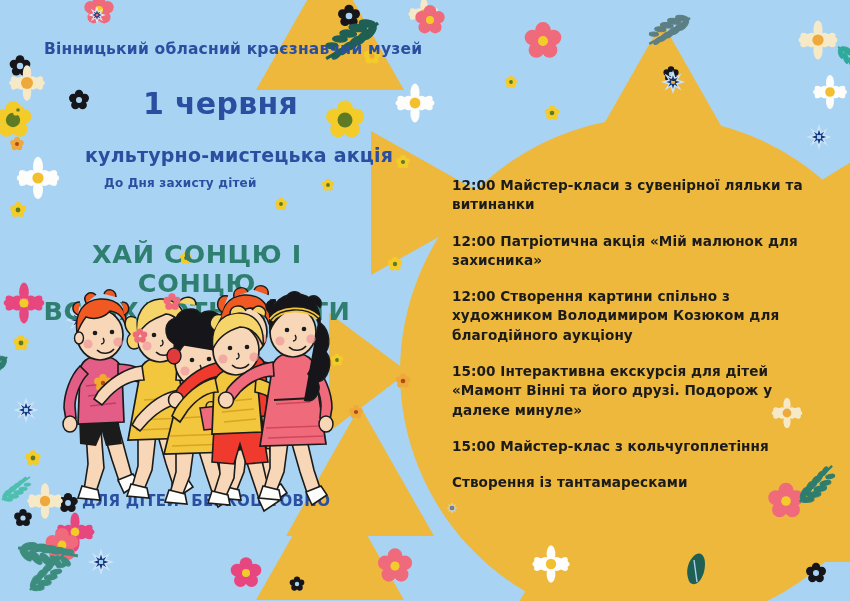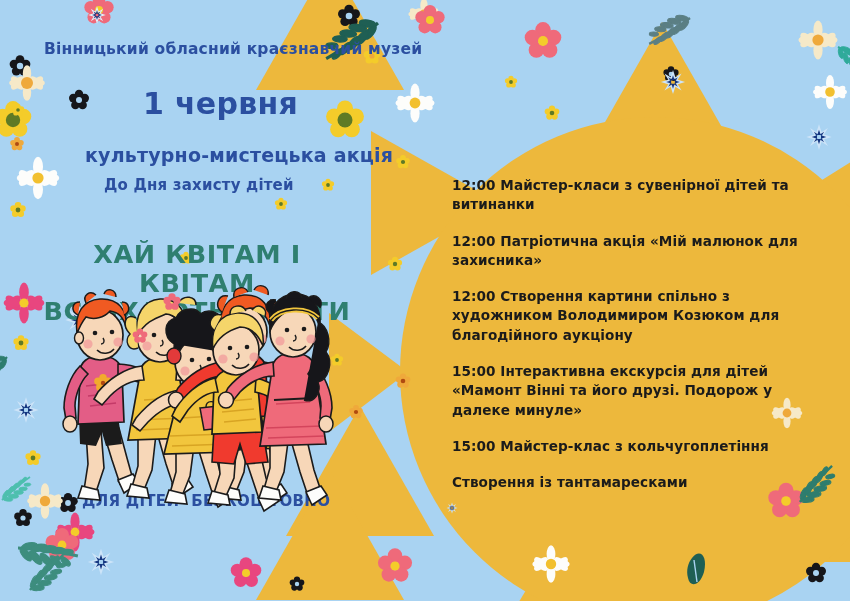--- a/index.html
+++ b/index.html
@@ -37,21 +37,21 @@
     white-space:nowrap;
   }
   #action-type {
     left:85px; top:144px;
     font-size:19px; font-weight:700;
     color:#2b4fa0; letter-spacing:.2px;
     white-space:nowrap;
   }
   #occasion {
     left:104px; top:176px;
-    font-size:15px; font-weight:700;
+    font-size:12px; font-weight:700;
     color:#2b4fa0; letter-spacing:.2px;
     white-space:nowrap;
   }
   #headline {
     left:32px; top:240px;
     width:330px;
     font-size:25.5px; font-weight:700;
     color:#2f7f70; line-height:1.12;
     text-align:center; letter-spacing:.6px;
   }
@@ -481,28 +481,28 @@
       <path d="M694,560 L697,582" stroke="#a9d3f2" stroke-width="1.4" fill="none"></path>
     </g>
   </svg>
 
   <div class="txt" id="museum-title">Вінницький обласний краєзнавчий музей</div>
   <div class="txt" id="event-date">1 червня</div>
   <div class="txt" id="action-type">культурно-мистецька акція</div>
   <div class="txt" id="occasion">До Дня захисту дітей</div>
 
   <div class="txt" id="headline">
-    <span class="l1">ХАЙ КВІТАМ І КВІТАМ</span>
+    <span class="l1">ХАЙ СОНЦЮ І СОНЦЮ</span>
     <span class="l2">ВСМІХАЮТЬСЯ ДІТИ</span>
   </div>
 
   <div class="txt" id="free-note">ДЛЯ ДІТЕЙ- БЕЗКОШТОВНО</div>
 
   <div id="programme">
-      <div class="prog-item"><span class="prog-time">12:00</span> <span>Майстер-класи з сувенірної дітей та витинанки</span></div>
+      <div class="prog-item"><span class="prog-time">12:00</span> <span>Майстер-класи з сувенірної ляльки та витинанки</span></div>
       <div class="prog-item"><span class="prog-time">12:00</span> <span>Патріотична акція «Мій малюнок для захисника»</span></div>
       <div class="prog-item"><span class="prog-time">12:00</span> <span>Створення картини спільно з художником Володимиром Козюком для благодійного аукціону</span></div>
       <div class="prog-item"><span class="prog-time">15:00</span> <span>Інтерактивна екскурсія для дітей «Мамонт Вінні та його друзі. Подорож у далеке минуле»</span></div>
       <div class="prog-item"><span class="prog-time">15:00</span> <span>Майстер-клас з кольчугоплетіння</span></div>
       <div class="prog-item"><span>Створення із тантамаресками</span></div>
     </div>
 
   <svg id="kids-svg" viewBox="0 0 850 601">
     <g>
 

